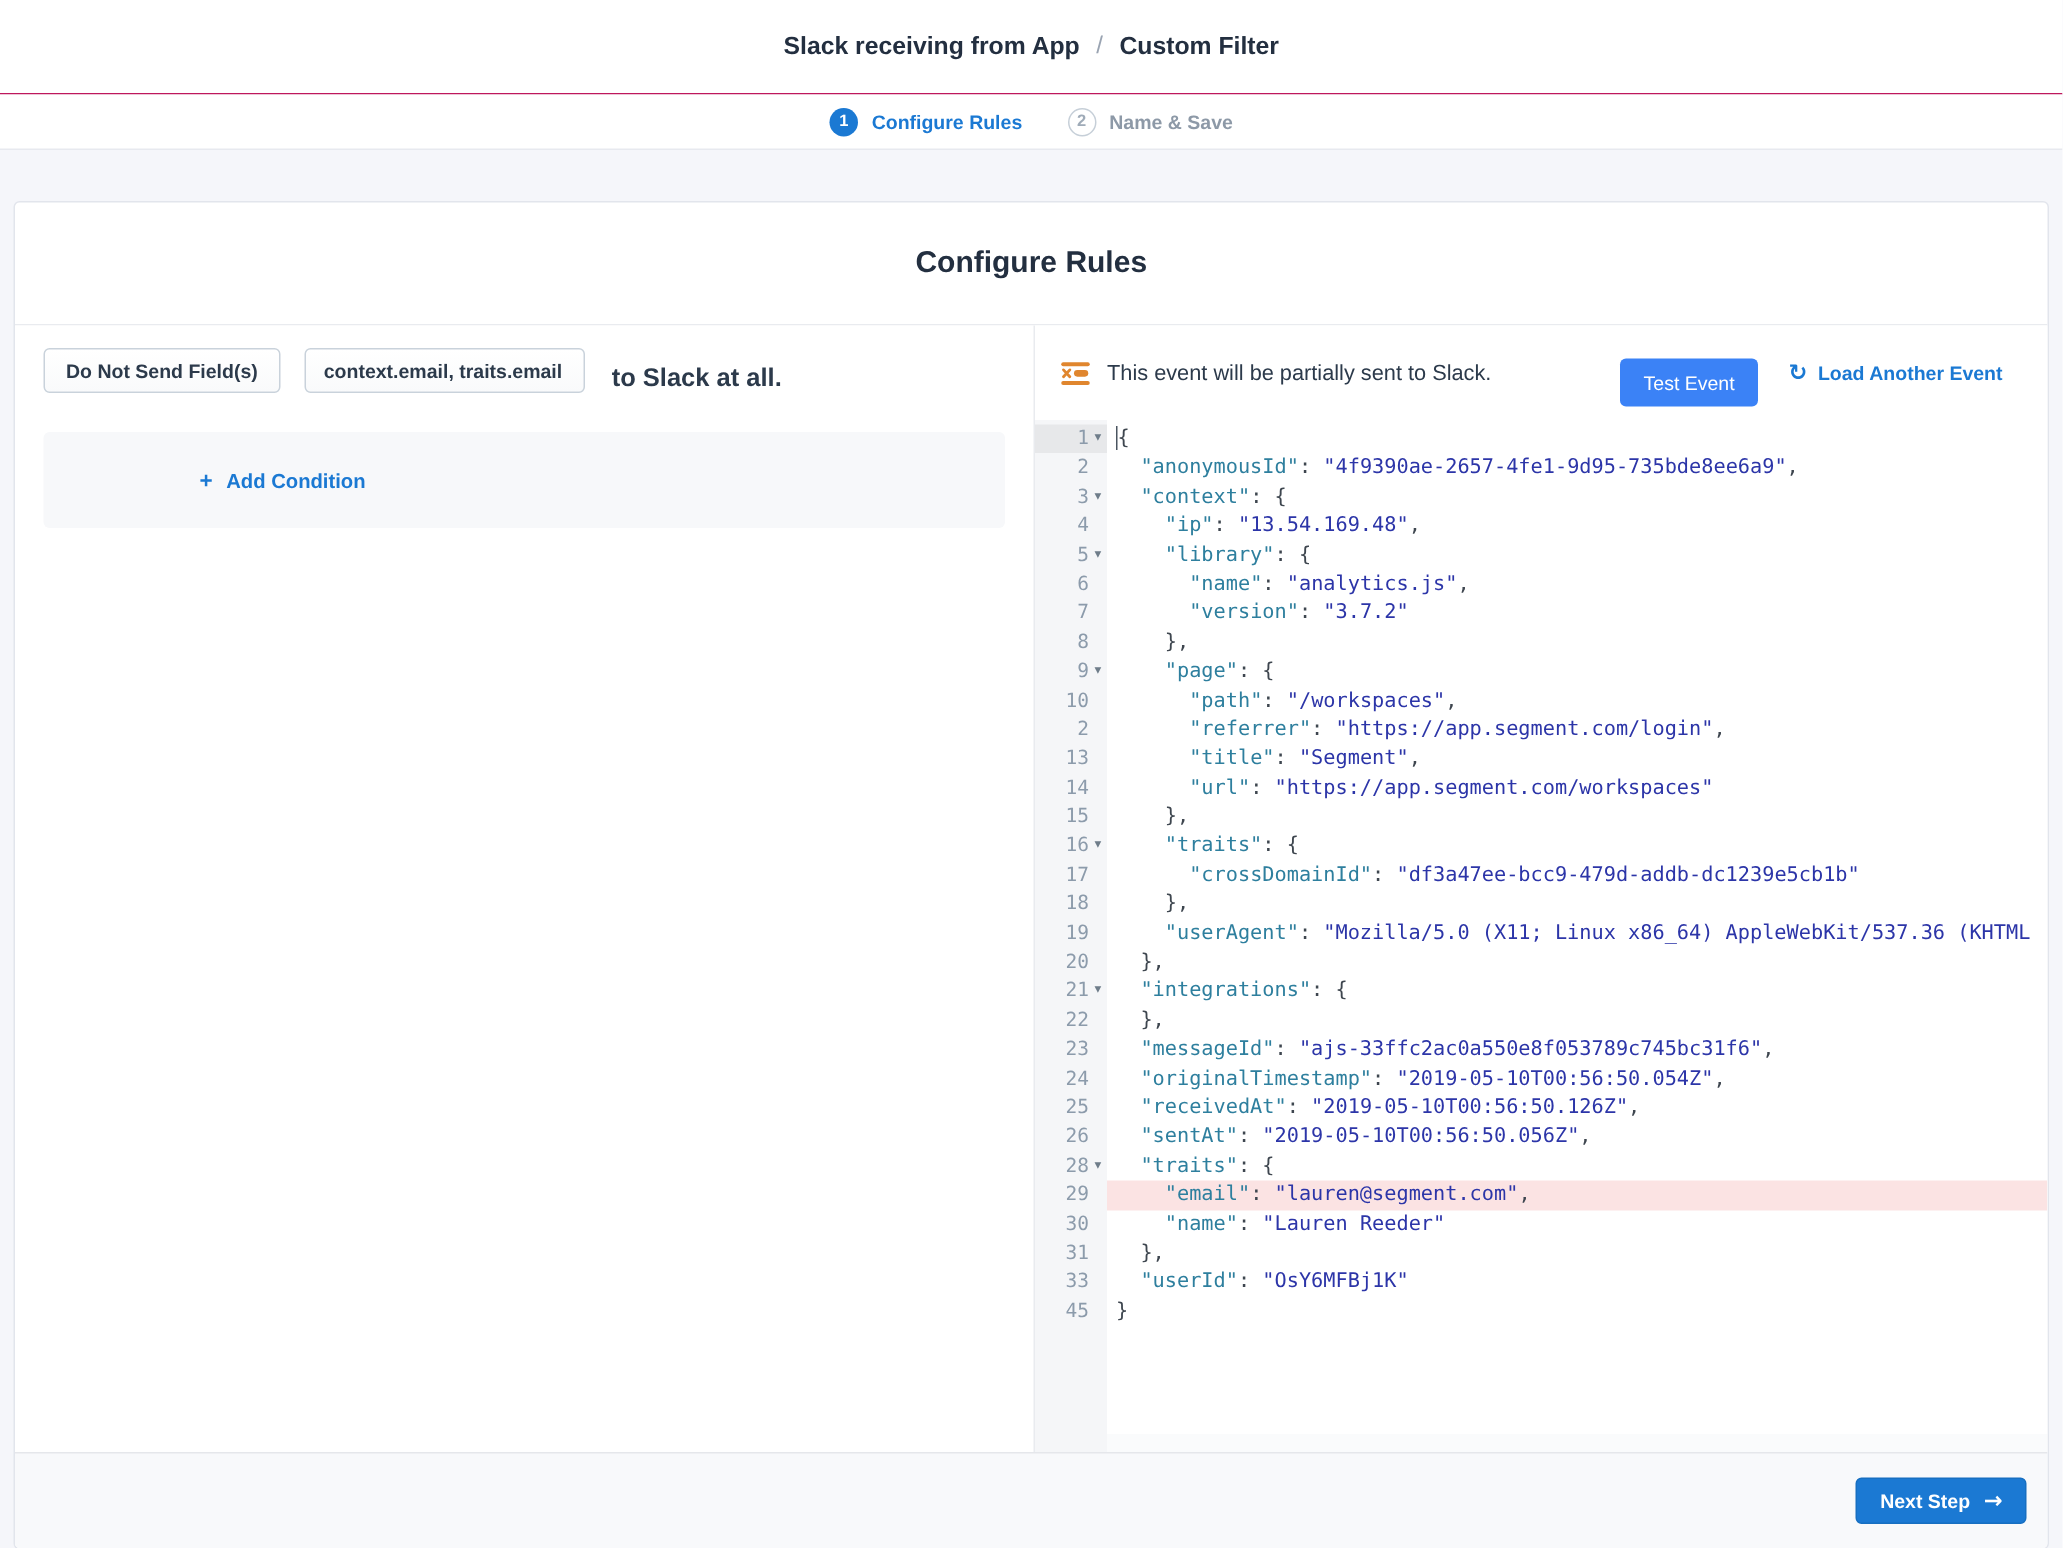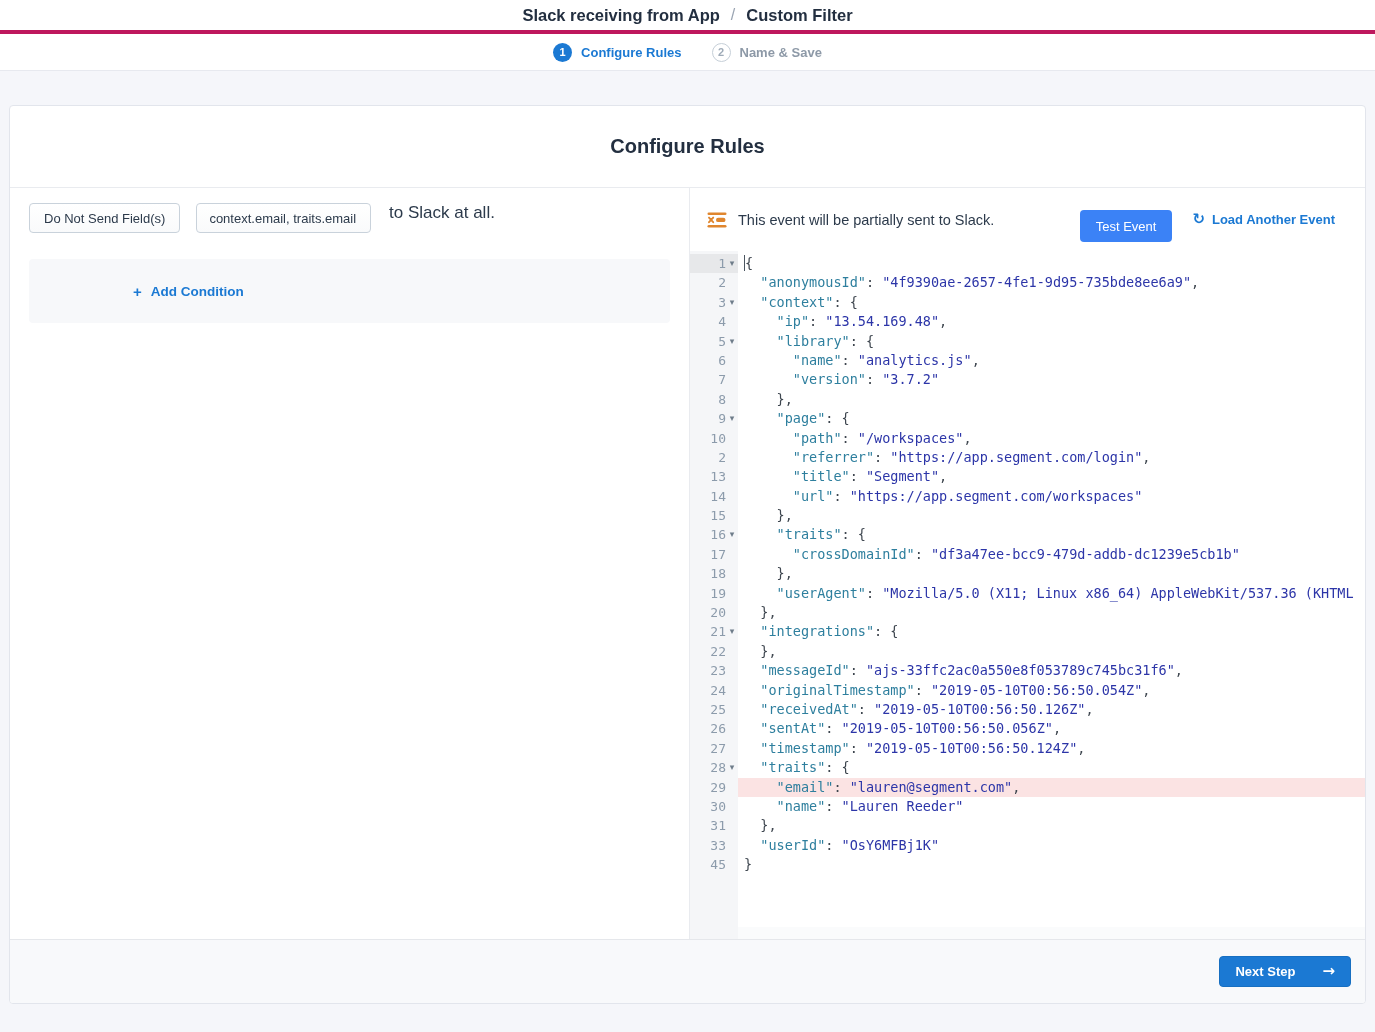--- a/index.html
+++ b/index.html
@@ -6,21 +6,21 @@
   html,body { width:1375px; height:1032px; }
   body {
     background:#f5f6fa;
     font-family:"Liberation Sans", sans-serif;
     overflow:hidden;
     color:#232f40;
   }
 
   
   .topbar {
-    height:34px; background:#fff; border-bottom:4px solid #be185d;
+    height:63px; background:#fff; border-bottom:1px solid #be185d;
     display:flex; align-items:center; justify-content:center;
   }
   .topbar .title-part { font-size:16.5px; font-weight:600; color:#232f40; }
   .topbar .sep { color:#9aa4b2; margin:0 11px; font-size:16px; font-weight:400; }
 
   
   .stepper {
     height:37px; background:#fff; border-bottom:1px solid #e7e9ef;
     display:flex; align-items:center; justify-content:center; gap:30px;
   }
@@ -43,21 +43,21 @@
   }
   .card-title-row {
     height:82px; flex:none; border-bottom:1px solid #e9ebef;
     display:flex; align-items:center; justify-content:center;
     font-size:20px; font-weight:700; color:#232f40;
   }
   .card-body { display:flex; flex:1; min-height:0; }
 
   
   .left-panel { width:680px; flex:none; border-right:1px solid #e9ebef; background:#fff; }
-  .filter-row { margin:15px 0 0 19px; display:flex; align-items:flex-start; }
+  .filter-row { margin:15px 0 0 19px; display:flex; align-items:flex-end;font-weight:bold; }
   .pill-button {
     border:1px solid #c9d2db; border-radius:4px;
     background:linear-gradient(#ffffff,#f9fafb);
     padding:0 14px; height:30px; display:flex; align-items:center;
     font-size:13px; color:#2c3a4b; cursor:pointer; white-space:nowrap;
   }
   .pill-button + .pill-button { margin-left:16px;padding-left:12px; }
   .filter-suffix { margin-left:18px; font-size:17px; color:#2c3a4b; }
   .add-condition-box {
     margin:26px 19px 0; height:64px; background:#f7f8fa; border-radius:4px;
@@ -119,21 +119,21 @@
   .editor-bottom-strip { flex:1; background:linear-gradient(to right,#f5f6f8 48px,#fafbfc 48px); }
 
   
   .card-footer {
     flex:none; height:64px; border-top:1px solid #e5e7eb; background:#f8f9fb;
     display:flex; align-items:center; justify-content:flex-end; padding-right:14px;
   }
   .next-btn {
     background:#1b79d3; color:#fff; border:1px solid #176fc1; border-radius:4px;
     height:31px; padding:0 15px; font-size:13px; font-weight:600;
-    display:flex; align-items:center; gap:27px; cursor:pointer;
+    display:flex; align-items:center; gap:9px; cursor:pointer;
     font-family:"Liberation Sans", sans-serif;
   }
   .next-arrow { font-size:15px; line-height:1; font-family:"DejaVu Sans", sans-serif; }
 </style>
 </head>
 <body>
 
 <div class="topbar">
   <span class="title-part">Slack receiving from App</span>
   <span class="sep">/</span>
@@ -360,27 +360,20 @@
             </div>
             <div class="code-line">
               <div class="gutter-cell">
                 <span>26</span>
                 <span class="fold-arrow"></span>
               </div>
               <div class="code-content"><span class="tk-p">  </span><span class="tk-k">"sentAt"</span><span class="tk-p">: </span><span class="tk-s">"2019-05-10T00:56:50.056Z"</span><span class="tk-p">,</span></div>
             </div>
             <div class="code-line">
               <div class="gutter-cell">
-                <span>27</span>
-                <span class="fold-arrow"></span>
-              </div>
-              <div class="code-content"><span class="tk-p">  </span><span class="tk-k">"timestamp"</span><span class="tk-p">: </span><span class="tk-s">"2019-05-10T00:56:50.124Z"</span><span class="tk-p">,</span></div>
-            </div>
-            <div class="code-line">
-              <div class="gutter-cell">
                 <span>28</span>
                 <span class="fold-arrow">▾</span>
               </div>
               <div class="code-content"><span class="tk-p">  </span><span class="tk-k">"traits"</span><span class="tk-p">: {</span></div>
             </div>
             <div class="code-line highlighted">
               <div class="gutter-cell">
                 <span>29</span>
                 <span class="fold-arrow"></span>
               </div>

